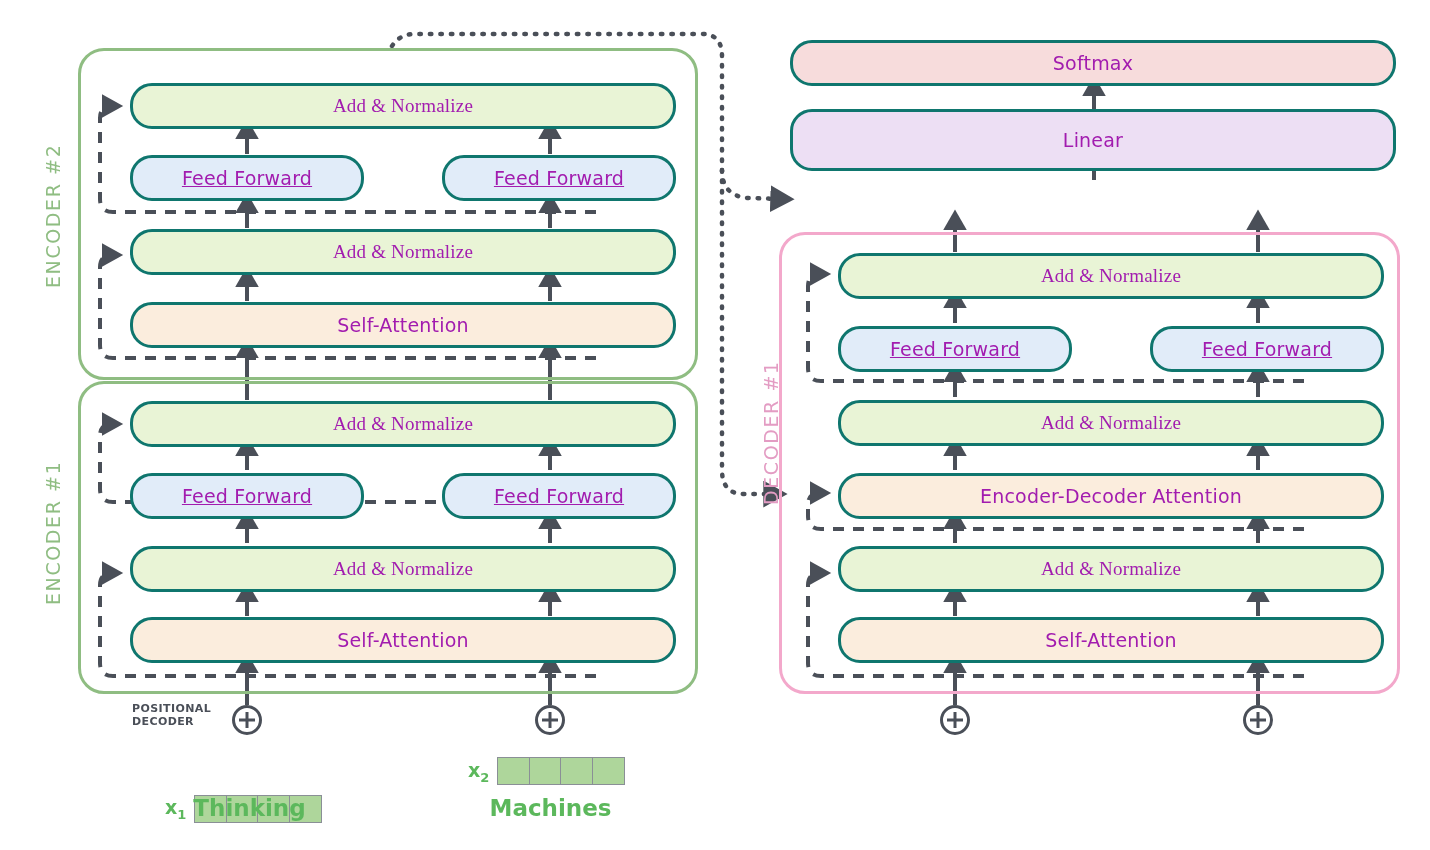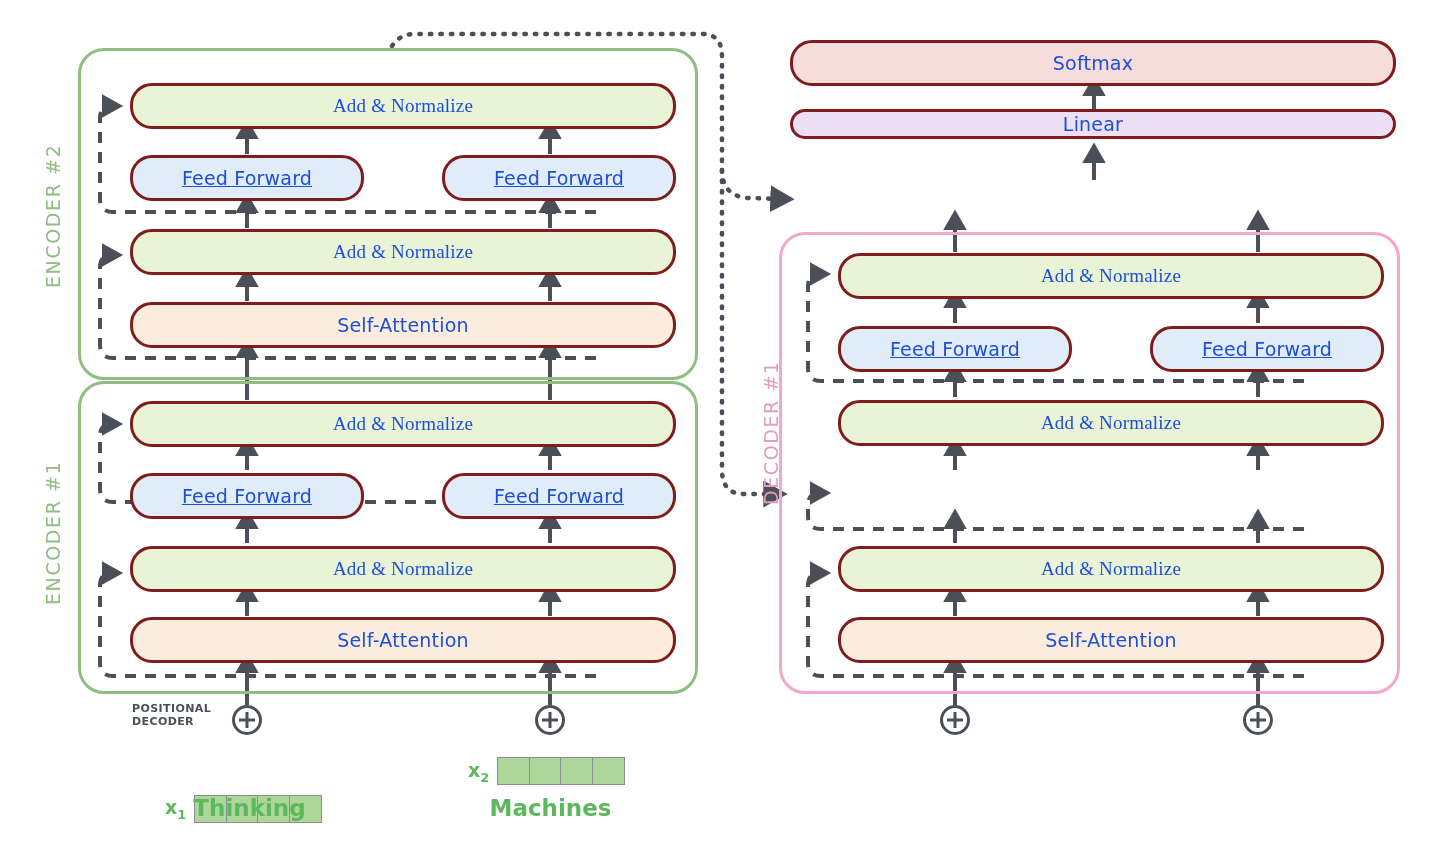--- a/index.html
+++ b/index.html
@@ -25,26 +25,26 @@
     left: 0; top: 0;
     width: 1430px;
     height: 850px;
     pointer-events: none;
   }
 
   
   .blk {
     position: absolute;
     box-sizing: border-box;
-    border: 3px solid #7f1d1d;
+    border: 3px solid #0f766e;
     border-radius: 22px;
     display: flex;
     align-items: center;
     justify-content: center;
-    color: #1d4ed8;
+    color: #a21caf;
     font-size: 19px;
     letter-spacing: .2px;
     white-space: nowrap;
     z-index: 4;
   }
   .blk.green  { background: #e9f4d6; font-family: Liberation Serif, serif; }
   .blk.blue   { background: #e1ecf9; text-decoration: underline; }
   .blk.peach  { background: #fbeddd; }
   .blk.pinkf  { background: #f7dcdc; }
   .blk.purple { background: #eddff4; }
@@ -270,33 +270,34 @@
 
   <div class="blk blue" style="left:130px; top:473px; width:234px; height:46px;">Feed Forward</div>
   <div class="blk blue" style="left:442px; top:473px; width:234px; height:46px;">Feed Forward</div>
 
   <div class="blk green" style="left:130px; top:546px; width:546px; height:46px;">Add &amp; Normalize</div>
 
   <div class="blk peach" style="left:130px; top:617px; width:546px; height:46px;">Self-Attention</div>
 
   <div class="blk pinkf" style="left:790px; top:40px; width:606px; height:46px;">Softmax</div>
 
-  <div class="blk purple" style="left:790px; top:109px; width:606px; height:30px;">Linear</div>
+  <div class="blk purple" style="left:790px; top:109px; width:606px; height:62px;">Linear</div>
 
 
   <div class="group dec" style="left:779px; top:232px; width:621px; height:462px;"></div>
   <div class="vlabel dec" style="left:760px; top:505px;">DECODER #1</div>
 
   <div class="blk green" style="left:838px; top:253px; width:546px; height:46px;">Add &amp; Normalize</div>
 
   <div class="blk blue" style="left:838px; top:326px; width:234px; height:46px;">Feed Forward</div>
   <div class="blk blue" style="left:1150px; top:326px; width:234px; height:46px;">Feed Forward</div>
 
   <div class="blk green" style="left:838px; top:400px; width:546px; height:46px;">Add &amp; Normalize</div>
 
+  <div class="blk peach" style="left:838px; top:473px; width:546px; height:46px;">Encoder-Decoder Attention</div>
 
   <div class="blk green" style="left:838px; top:546px; width:546px; height:46px;">Add &amp; Normalize</div>
 
   <div class="blk peach" style="left:838px; top:617px; width:546px; height:46px;">Self-Attention</div>
 
   <div class="pe-caption" style="left:132px; top:702px; width:92px;">
     <div>POSITIONAL</div>
     <div>DECODER</div>
   </div>
 

